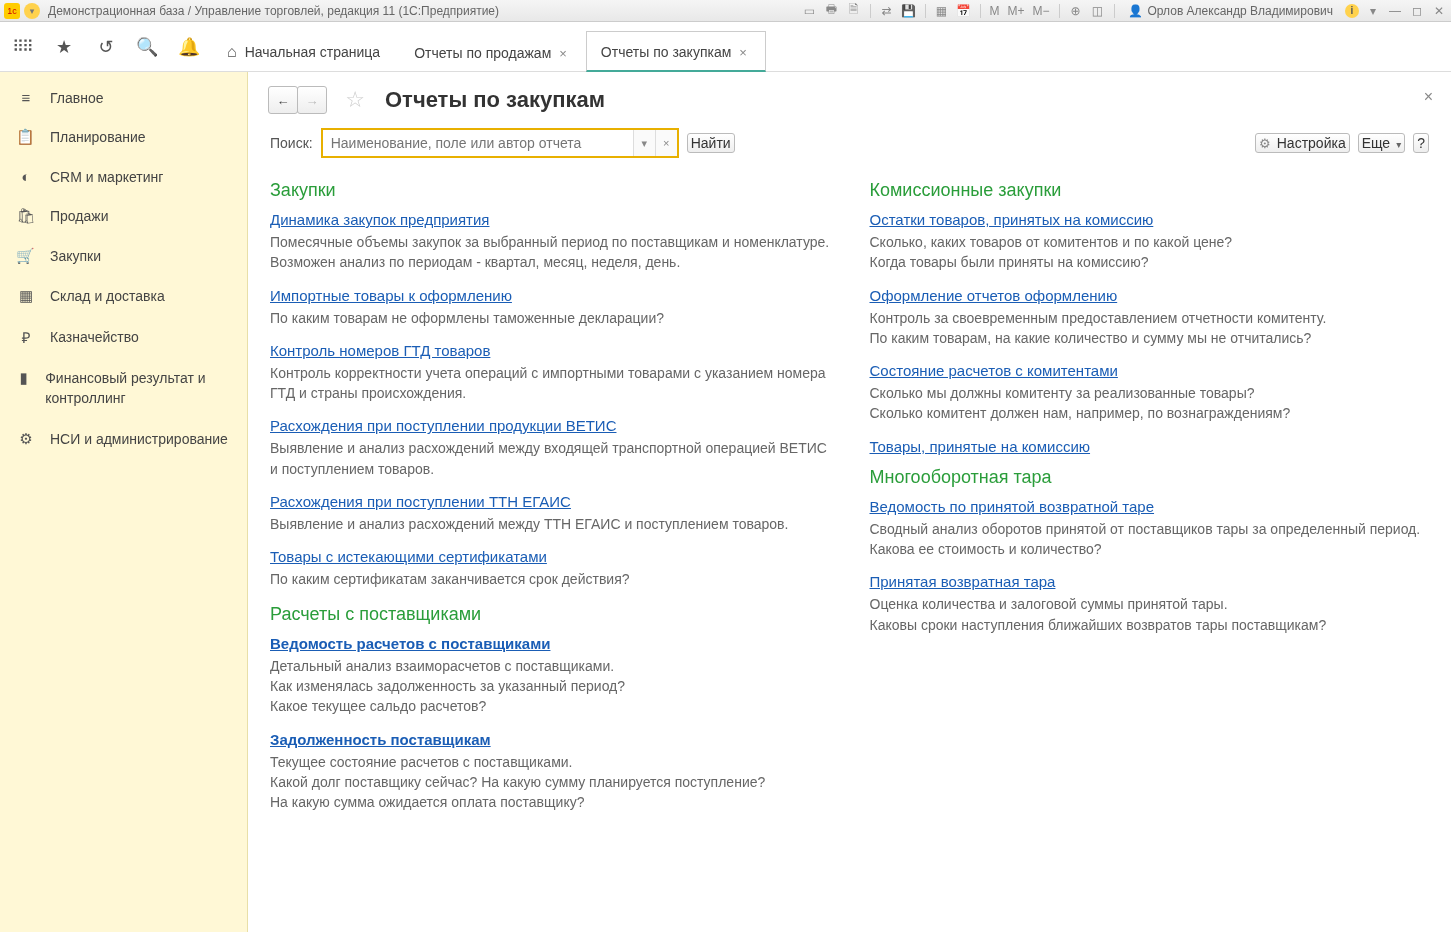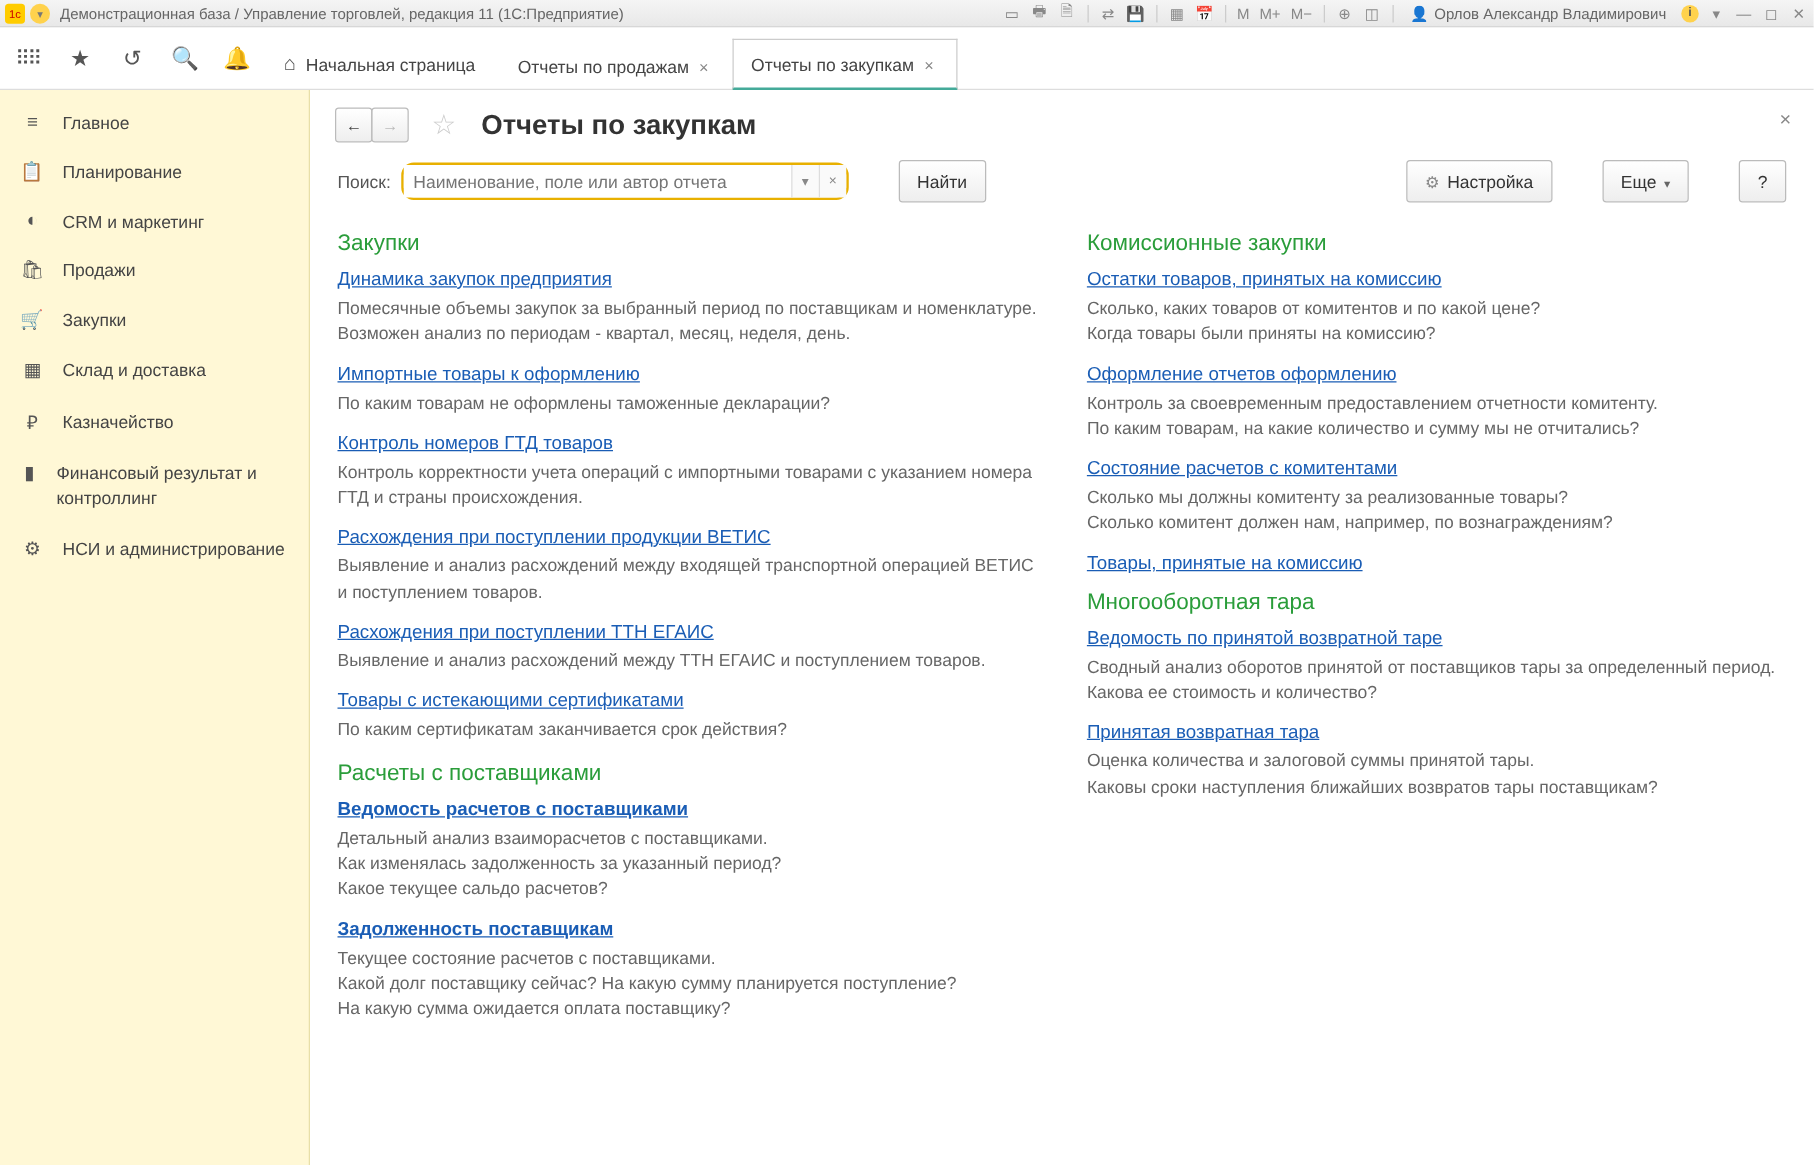--- a/index.html
+++ b/index.html
@@ -42,24 +42,24 @@
 .content-head { display: flex; align-items: center; padding: 14px 20px 10px 20px; gap: 10px; }
 .nav-btn { width: 30px; height: 28px; border: 1px solid #bbb; background: linear-gradient(#fff,#eee); border-radius: 3px; display:flex; align-items:center; justify-content:center; cursor:pointer; color:#444;}
 .nav-btn + .nav-btn{margin-left:-1px;}
 .nav-btn.disabled{color:#bbb;}
 .star-outline{ width:28px; height:28px; display:flex; align-items:center; justify-content:center; color:#ccc; font-size:22px; cursor:pointer; margin-left:4px;}
 .page-title { font-size: 22px; font-weight: bold; color: #333; margin-left: 6px;}
 .close-x { position:absolute; right:18px; top:16px; color:#888; font-size:16px; cursor:pointer;}
 
 .search-row { display: flex; align-items: center; padding: 4px 22px 14px 22px; gap: 8px; justify-content: center; }
 .search-row .lbl { color:#555; font-size:14px;}
-.search-box { display: flex; border: 2px solid #e8b000; border-radius: 10px; height: 30px; }
+.search-box { display: flex; border: 2px solid #e8b000; border-radius: 0; height: 30px; }
 .search-box input { border: none; outline: none; padding: 4px 8px; width: 310px; font-size: 14px; color:#999;}
 .search-box .dd-btn, .search-box .clr-btn { width: 22px; border-left: 1px solid #ddd; display:flex; align-items:center; justify-content:center; color:#888; cursor:pointer; font-size:11px; background:#fafafa;}
-.btn { height: 34px; padding: 0 14px; border: 1px solid #bbb; background: linear-gradient(#fff,#eee); border-radius: 3px; cursor: pointer; font-size: 14px; color:#333; display:flex; align-items:center; gap:6px;margin-left:32px;}
+.btn { height: 20px; padding: 0 3px; border: 1px solid #bbb; background: linear-gradient(#fff,#eee); border-radius: 3px; cursor: pointer; font-size: 14px; color:#333; display:flex; align-items:center; gap:6px;}
 .btn.icon-pre::before{content:"⚙"; color:#888; font-size:13px;}
 .btn .caret::after{content:" ▾"; color:#666; font-size:10px;}
 .search-row .flex{flex:1;}
 
 .report-body { flex:1; overflow-y:auto; padding: 0 22px 20px 22px; display:flex; gap:40px;}
 .report-col { flex:1; min-width:0;}
 .section-title { color: #2a9d3a; font-size: 18px; font-weight: normal; margin: 8px 0 10px 0; }
 .rep-link { color: #1a5db5; text-decoration: underline; font-size: 15px; cursor:pointer; display:inline-block; margin-bottom:4px;}
 .rep-link.bold { font-weight: bold; }
 .rep-desc { color: #666; font-size: 14px; line-height: 1.45; margin-bottom: 14px; white-space: pre-line;}

